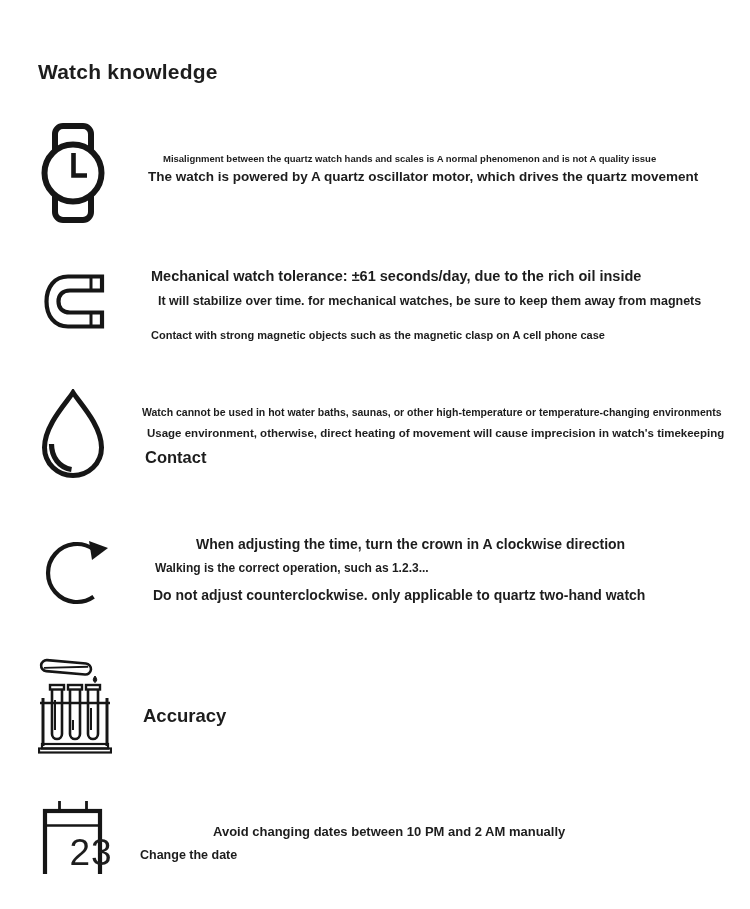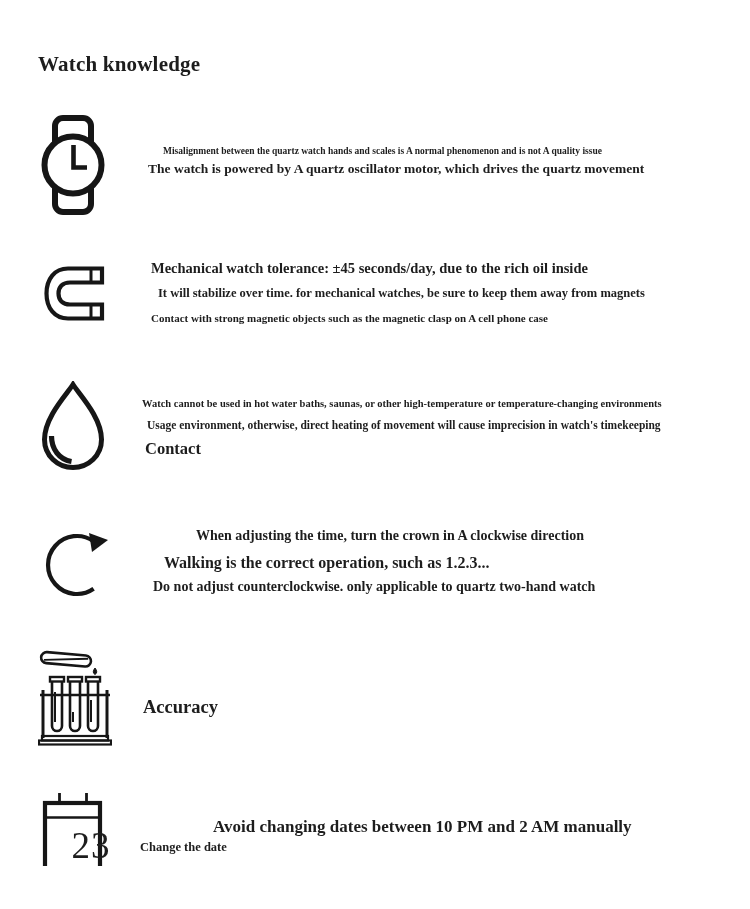--- a/index.html
+++ b/index.html
@@ -1,46 +1,46 @@
 <!DOCTYPE html>
 <html><head>
 <meta charset="utf-8">
 <style>
   html,body{margin:0;padding:0;background:#ffffff;}
   .page{position:relative;width:750px;height:866px;background:#ffffff;overflow:hidden;
-        font-family:Liberation Serif, serif;color:#1d1d1d;}
+        font-family:Liberation Sans, sans-serif;color:#1d1d1d;margin-top:8px;}
   .title{position:absolute;left:38px;top:38px;font-size:21px;font-weight:bold;letter-spacing:.2px;}
   .icon{position:absolute;display:block;line-height:0;}
   .ln{position:absolute;white-space:nowrap;font-weight:bold;color:#1d1d1d;margin:0;line-height:1.15;}
 
   
   #ic-watch{left:40px;top:114px;}
   #ic-magnet{left:43px;top:264px;}
   #ic-drop{left:40px;top:381px;}
   #ic-rotate{left:44px;top:527px;}
   #ic-tubes{left:38px;top:648px;}
   #ic-cal{left:40px;top:790px;}
   .cal-day{position:absolute;left:44px;top:824px;width:56px;text-align:center;
            font-size:37px;font-weight:400;color:#1d1d1d;letter-spacing:1px;padding-left:19px;}
 
   
   #s0l0{left:163px;top:146px;font-size:9.5px;}
   #s0l1{left:148px;top:161px;font-size:13.5px;}
   #s1l0{left:151px;top:260px;font-size:14.5px;}
   #s1l1{left:158px;top:286px;font-size:12.5px;}
-  #s1l2{left:151px;top:312px;font-size:11px;}
+  #s1l2{left:151px;top:321px;font-size:11px;}
   #s2l0{left:142px;top:398px;font-size:10.5px;}
   #s2l1{left:147px;top:419px;font-size:11.5px;text-align:center;}
   #s2l2{left:145px;top:440px;font-size:16.5px;}
   #s3l0{left:196px;top:528px;font-size:14px;}
-  #s3l1{left:164px;top:554px;font-size:16px;}
+  #s3l1{left:155px;top:554px;font-size:12px;}
   #s3l2{left:153px;top:579px;font-size:14px;}
   #s4l0{left:156px;top:678px;font-size:12px;}
   #s4l1{left:143px;top:697px;font-size:18.5px;}
-  #s5l0{left:213px;top:817px;font-size:17px;text-align:center;}
+  #s5l0{left:213px;top:817px;font-size:13px;text-align:center;}
   #s5l1{left:140px;top:840px;font-size:12.5px;}
 </style>
 </head>
 <body>
 
 <div class="page">
 
   <h1 class="title">Watch knowledge</h1>
 
   <span class="icon" id="ic-watch">
@@ -57,21 +57,21 @@
 
   <span class="icon" id="ic-magnet">
     <svg width="63" height="59" viewBox="0 0 63 59">
       <g stroke="#161616" fill="none">
         <path d="M59 4.5 L25 4.5 C 11.5 4.5 3.5 15 3.5 29.5 C 3.5 44 11.5 54.5 25 54.5 L59 54.5 L59 40.5 L27 40.5 C 19.5 40.5 15.5 36 15.5 29.5 C 15.5 23 19.5 18.5 27 18.5 L59 18.5 Z" stroke-width="4.2"></path>
         <line x1="48" y1="4.5" x2="48" y2="18.5" stroke-width="3"></line>
         <line x1="48" y1="40.5" x2="48" y2="54.5" stroke-width="3"></line>
       </g>
     </svg>
   </span>
-  <p class="ln" id="s1l0">Mechanical watch tolerance: ±45 seconds/day, due to the rich oil inside</p>
+  <p class="ln" id="s1l0">Mechanical watch tolerance: ±61 seconds/day, due to the rich oil inside</p>
   <p class="ln" id="s1l1">It will stabilize over time. for mechanical watches, be sure to keep them away from magnets</p>
   <p class="ln" id="s1l2">Contact with strong magnetic objects such as the magnetic clasp on A cell phone case</p>
 
   <span class="icon" id="ic-drop">
     <svg width="66" height="90" viewBox="0 0 66 90">
       <g stroke="#161616" fill="none">
         <path d="M33 3.5 C 39 13 61.5 36 61.5 58.5 C 61.5 74.5 48.5 86.5 33 86.5 C 17.5 86.5 4.5 74.5 4.5 58.5 C 4.5 36 27 13 33 3.5 Z" stroke-width="5"></path>
         <path d="M11.5 55 C 11.5 68 19 78.5 31.5 80.5" stroke-width="5.2"></path>
       </g>
     </svg>

